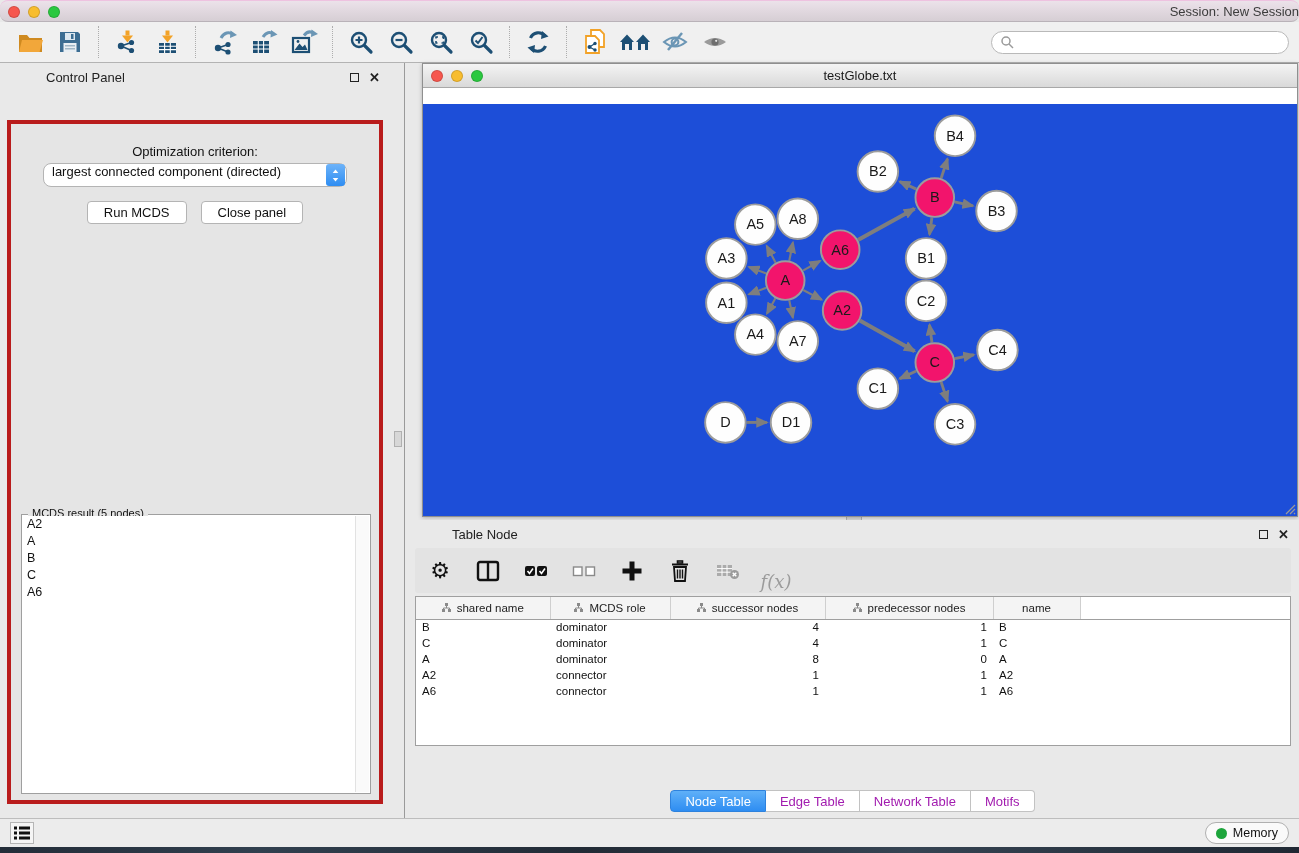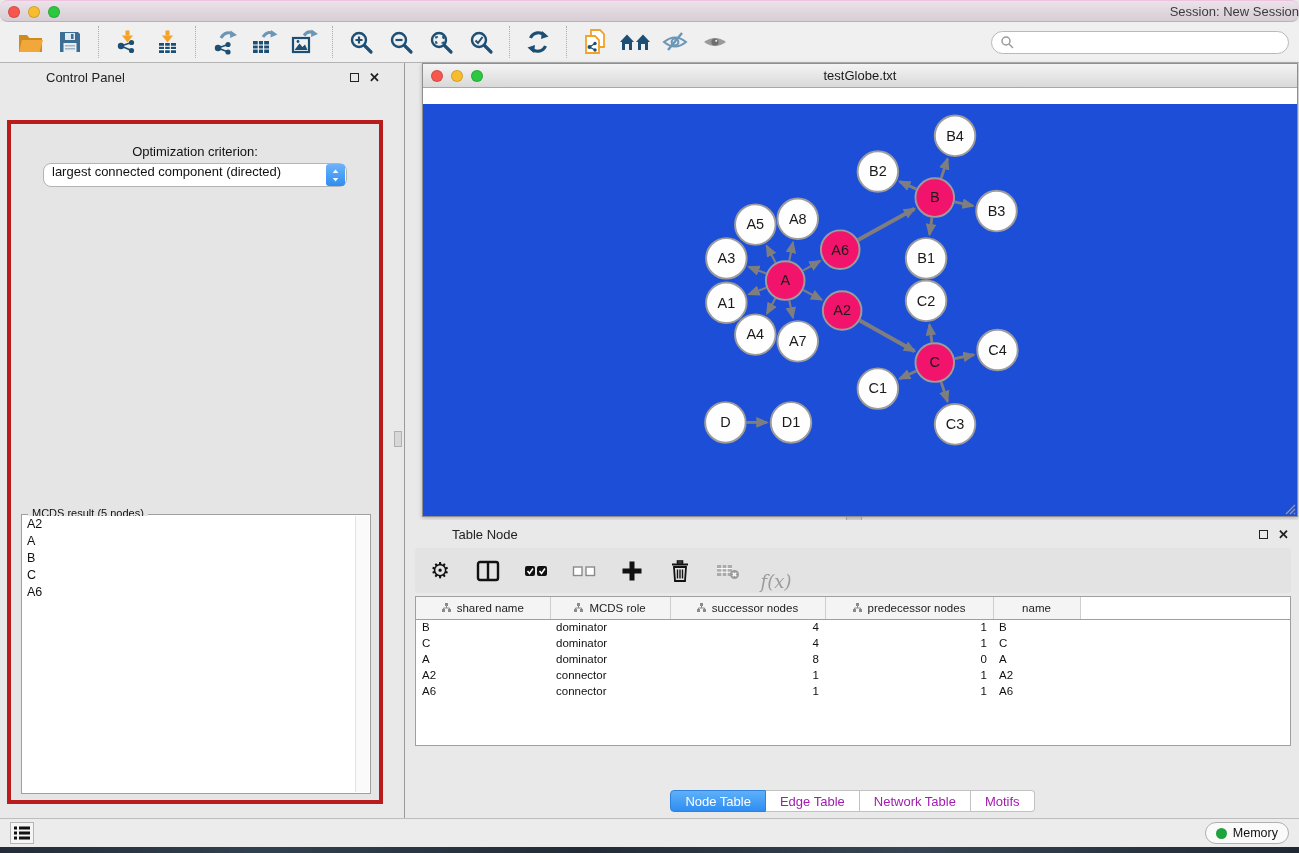--- a/index.html
+++ b/index.html
@@ -279,20 +279,24 @@
       <div class="dropdown">
         <span class="dval">largest connected component (directed)</span>
         <span class="dd-stepper">
           <svg class="chev" viewBox="0 0 10 10">
               <path d="M1 7 L5 2 L9 7 z"></path>
             </svg>
           <svg class="chev" viewBox="0 0 10 10">
               <path d="M1 3 L5 8 L9 3 z"></path>
             </svg>
         </span>
+      </div>
+      <div class="btn-row">
+        <span class="pushbtn">Run MCDS</span>
+        <span class="pushbtn">Close panel</span>
       </div>
       <div class="result-group">
         <span class="result-legend">MCDS result (5 nodes)</span>
         <ul class="result-list">
             <li>A2</li>
             <li>A</li>
             <li>B</li>
             <li>C</li>
             <li>A6</li>
           </ul>

